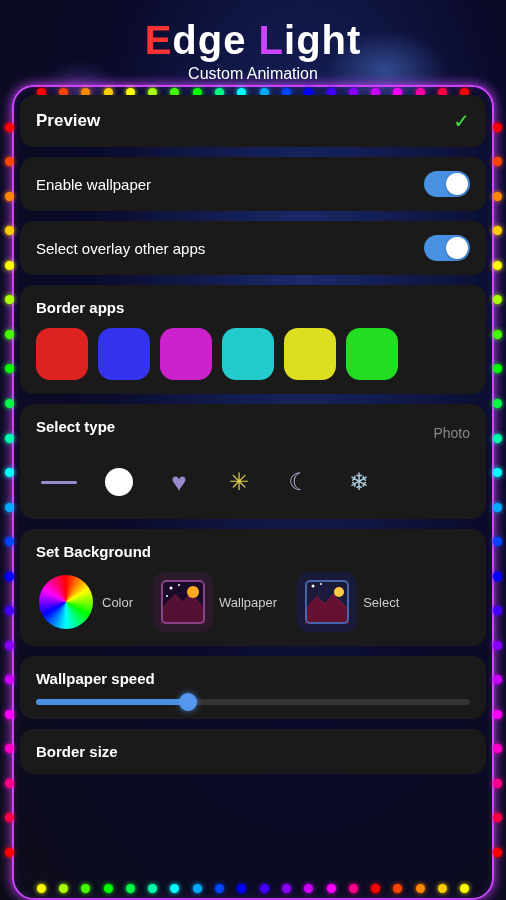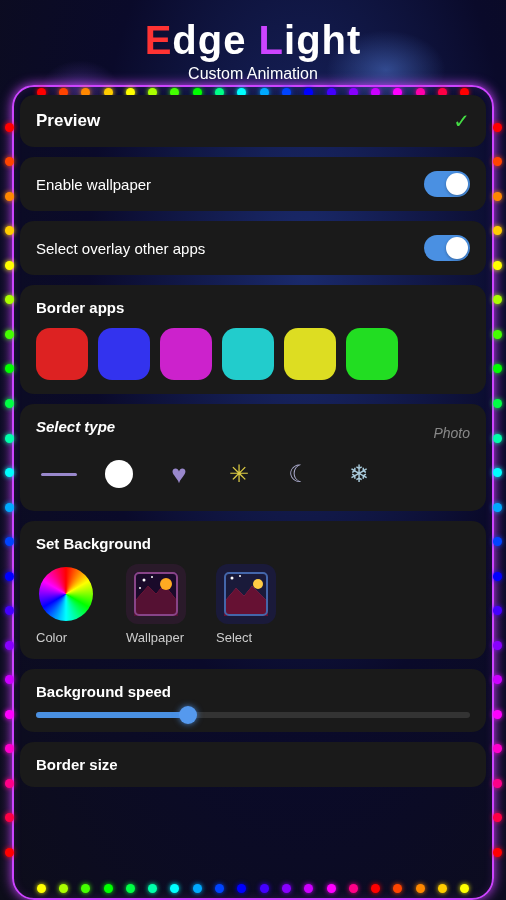--- a/index.html
+++ b/index.html
@@ -222,22 +222,21 @@
       border-radius: 14px;
       cursor: pointer;
       flex-shrink: 0;
     }
 
     
     .select-type-header {
       display: flex;
       justify-content: space-between;
       align-items: center;
-      margin-bottom: 4px;
-      font-style: italic;
+      margin-bottom: 12px;
     }
     .more-label {
       color: #888;
       font-size: 14px;
       cursor: pointer;
     }
     .type-icons {
       display: flex;
       gap: 14px;
       align-items: center;
@@ -281,22 +280,22 @@
 
     
     .bg-options {
       display: flex;
       gap: 20px;
       align-items: flex-start;
       margin-top: 8px;
     }
     .bg-option {
       display: flex;
-      flex-direction: column;
-      align-items: flex-start;
+      flex-direction: row;
+      align-items: center;
       gap: 6px;
       cursor: pointer;
       min-width: 70px;
     }
     .bg-icon-wrap {
       width: 60px;
       height: 60px;
       border-radius: 12px;
       display: flex;
       align-items: center;
@@ -592,21 +591,21 @@
             <rect x="1" y="1" width="42" height="42" fill="none" stroke="#4466aa" stroke-width="2" rx="4"></rect>
           </svg>
         </div>
         <span class="bg-option-label">Select</span>
       </div>
 
     </div>
   </div>
 
   <div class="card">
-    <div class="section-label">Background speed</div>
+    <div class="section-label">Wallpaper speed</div>
     <div class="slider-wrap">
       <div class="slider-track">
         <div class="slider-fill"></div>
         <div class="slider-thumb"></div>
       </div>
     </div>
   </div>
 
   <div class="card">
     <div class="border-size-label">Border size</div>

